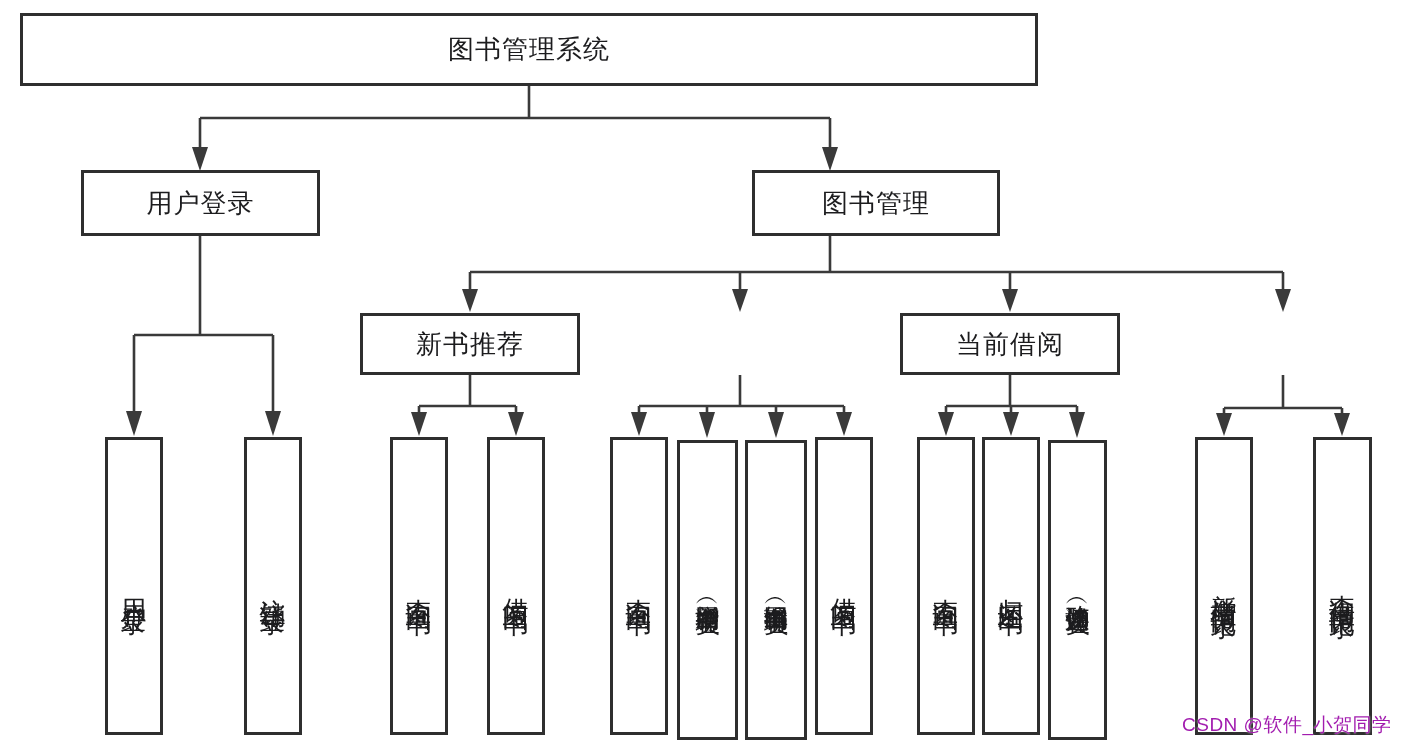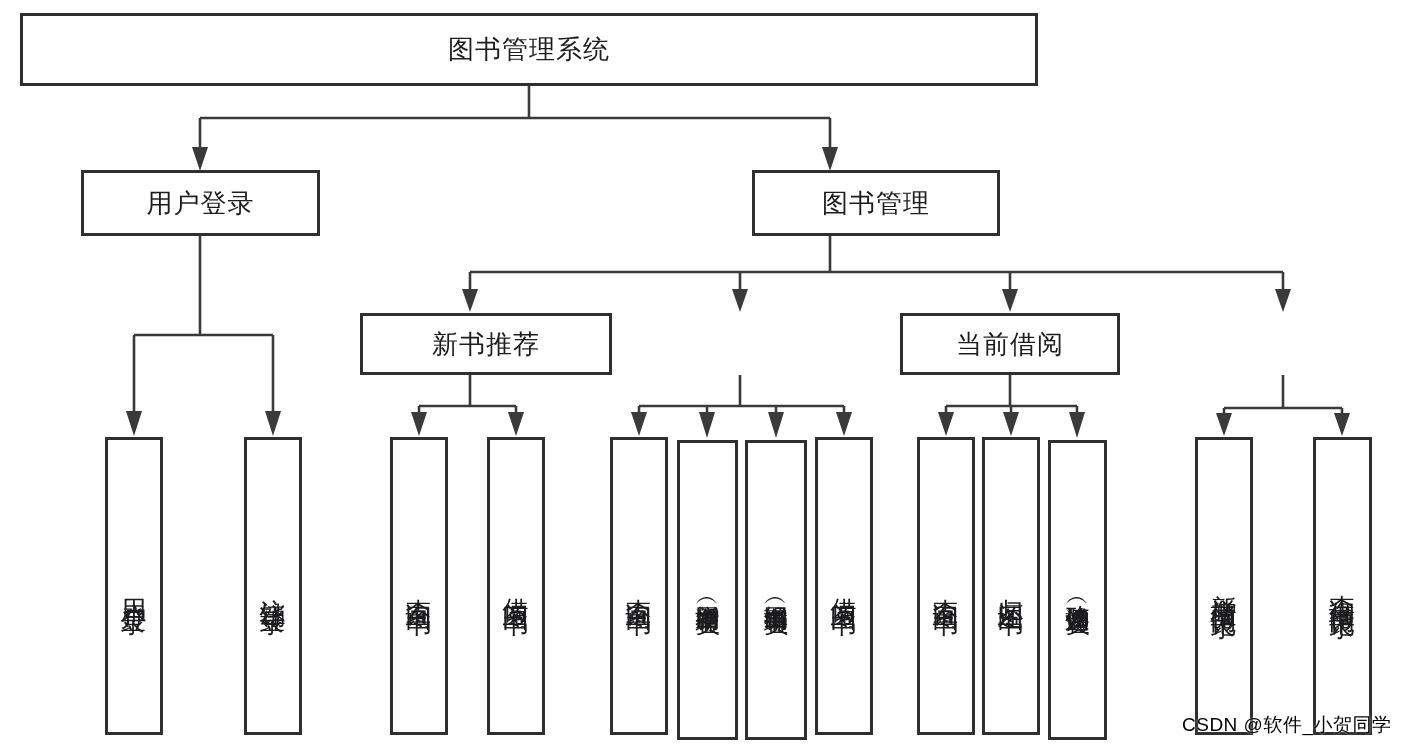--- a/index.html
+++ b/index.html
@@ -37,21 +37,21 @@
     letter-spacing: 4px;
     line-height: 1;
   }
   .vtext.small { font-size: 24px; letter-spacing: 1px; }
   .watermark {
     position: absolute;
     left: 1182px;
     top: 712px;
     font-size: 19px;
     letter-spacing: 0.5px;
-    color: #000000;
+    color: #a21caf;
     white-space: nowrap;
     text-shadow: 0 0 2px #ffffff;
     z-index: 5;
   }
 </style>
 </head>
 <body>
 
 <div class="stage">
 
@@ -102,21 +102,21 @@
     <span>图书管理系统</span>
   </div>
 
   <div class="box hbox" style="left:81px; top:170px; width:239px; height:66px;">
     <span>用户登录</span>
   </div>
   <div class="box hbox" style="left:712px; top:170px; width:248px; height:66px;margin-left:40px;">
     <span>图书管理</span>
   </div>
 
-  <div class="box hbox" style="left:360px; top:313px; width:252px; height:62px;">
+  <div class="box hbox" style="left:360px; top:313px; width:220px; height:62px;">
     <span>新书推荐</span>
   </div>
   <div class="box hbox" style="left:900px; top:313px; width:220px; height:62px;">
     <span>当前借阅</span>
   </div>
 
   <div class="box" style="left:105px; top:437px; width:58px; height:298px;">
     <span class="vtext">用户登录</span>
   </div>
   <div class="box" style="left:244px; top:437px; width:58px; height:298px;">

